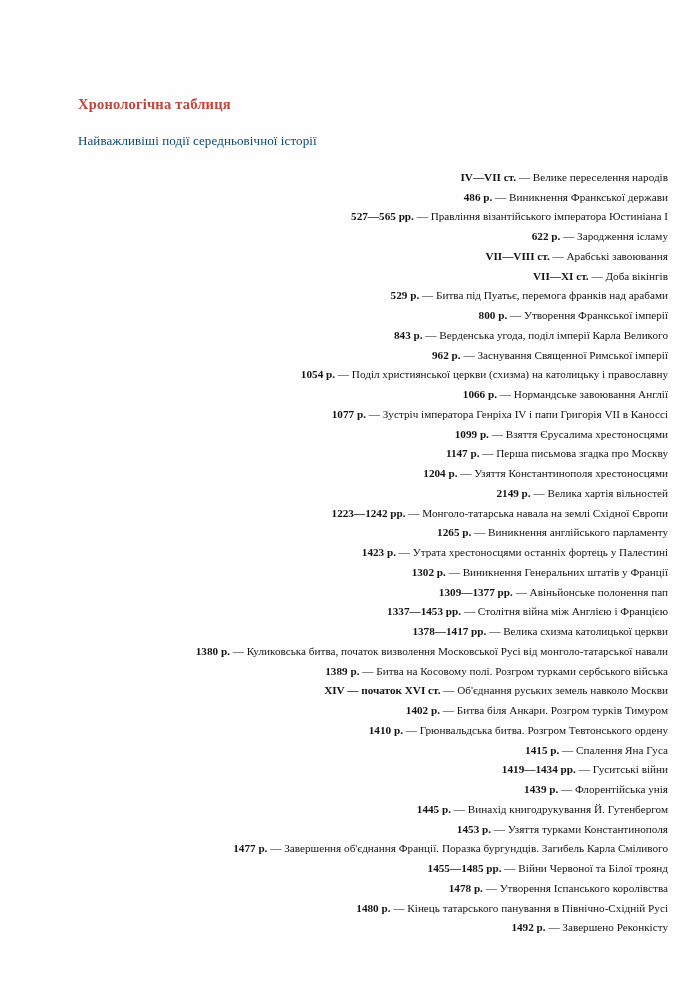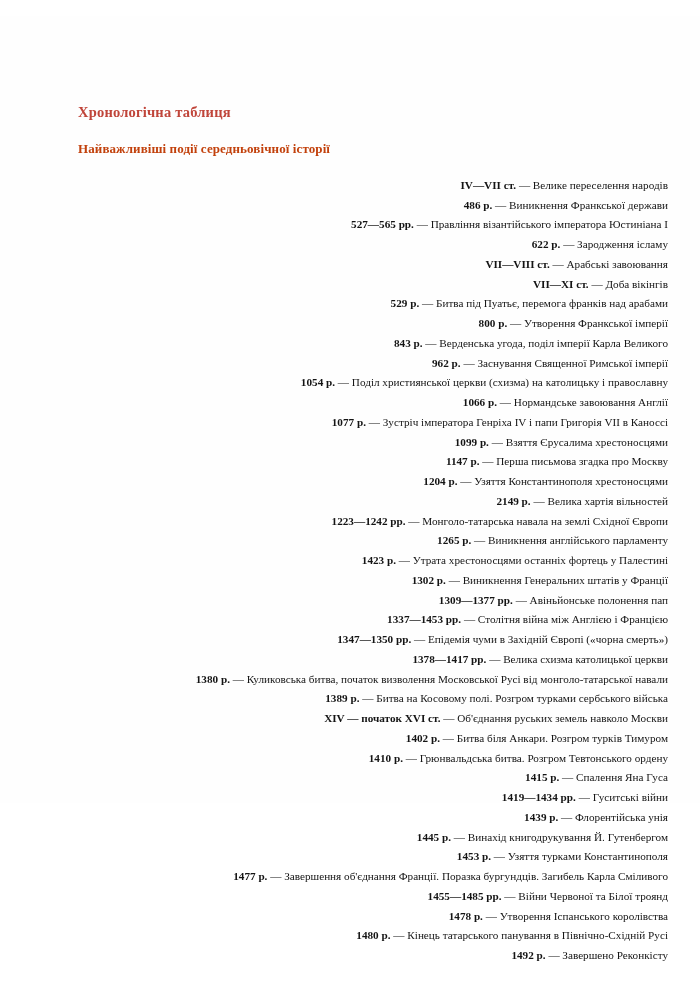--- a/index.html
+++ b/index.html
@@ -12,43 +12,43 @@
     width: 700px;
     height: 1007px;
     position: relative;
     font-family: "Liberation Serif", "DejaVu Serif", serif;
     color: #1a1a1a;
     overflow: hidden;
   }
   .page {
     position: absolute;
     left: 0;
-    top: 16px;
+    top: 8px;
     width: 700px;
     height: 787px;
     background: #fefefe;
   }
   .content {
     position: absolute;
     left: 78px;
     top: 88px;
     width: 590px;
   }
   .doc-title {
     font-size: 14.5px;
     font-weight: bold;
     color: #c0453a;
     letter-spacing: 0.2px;
     margin: 0 0 20px 0;
     line-height: 1.2;
   }
   .doc-subtitle {
     font-size: 13px;
-    font-weight: bold;
-    color: #c2410c;
+    font-weight: normal;
+    color: #0c4a6e;
     letter-spacing: 0.1px;
     margin: 0 0 23px 0;
     line-height: 1.2;
   }
   .chron-list {
     list-style: none;
     margin: 0;
     padding: 0;
     text-align: right;
   }
@@ -99,21 +99,20 @@
         <li class="chron-entry"><span class="chron-date">1099 р.</span><span class="chron-sep"> — </span><span class="chron-text">Взяття Єрусалима хрестоносцями</span></li>
         <li class="chron-entry"><span class="chron-date">1147 р.</span><span class="chron-sep"> — </span><span class="chron-text">Перша письмова згадка про Москву</span></li>
         <li class="chron-entry"><span class="chron-date">1204 р.</span><span class="chron-sep"> — </span><span class="chron-text">Узяття Константинополя хрестоносцями</span></li>
         <li class="chron-entry"><span class="chron-date">2149 р.</span><span class="chron-sep"> — </span><span class="chron-text">Велика хартія вільностей</span></li>
         <li class="chron-entry"><span class="chron-date">1223—1242 рр.</span><span class="chron-sep"> — </span><span class="chron-text">Монголо-татарська навала на землі Східної Європи</span></li>
         <li class="chron-entry"><span class="chron-date">1265 р.</span><span class="chron-sep"> — </span><span class="chron-text">Виникнення англійського парламенту</span></li>
         <li class="chron-entry"><span class="chron-date">1423 р.</span><span class="chron-sep"> — </span><span class="chron-text">Утрата хрестоносцями останніх фортець у Палестині</span></li>
         <li class="chron-entry"><span class="chron-date">1302 р.</span><span class="chron-sep"> — </span><span class="chron-text">Виникнення Генеральних штатів у Франції</span></li>
         <li class="chron-entry"><span class="chron-date">1309—1377 рр.</span><span class="chron-sep"> — </span><span class="chron-text">Авіньйонське полонення пап</span></li>
         <li class="chron-entry"><span class="chron-date">1337—1453 рр.</span><span class="chron-sep"> — </span><span class="chron-text">Столітня війна між Англією і Францією</span></li>
-        <li class="chron-entry"><span class="chron-date">1347—1350 рр.</span><span class="chron-sep"> — </span><span class="chron-text">Епідемія чуми в Західній Європі («чорна смерть»)</span></li>
         <li class="chron-entry"><span class="chron-date">1378—1417 рр.</span><span class="chron-sep"> — </span><span class="chron-text">Велика схизма католицької церкви</span></li>
         <li class="chron-entry"><span class="chron-date">1380 р.</span><span class="chron-sep"> — </span><span class="chron-text">Куликовська битва, початок визволення Московської Русі від монголо-татарської навали</span></li>
         <li class="chron-entry"><span class="chron-date">1389 р.</span><span class="chron-sep"> — </span><span class="chron-text">Битва на Косовому полі. Розгром турками сербського війська</span></li>
         <li class="chron-entry"><span class="chron-date">XIV — початок XVI ст.</span><span class="chron-sep"> — </span><span class="chron-text">Об'єднання руських земель навколо Москви</span></li>
         <li class="chron-entry"><span class="chron-date">1402 р.</span><span class="chron-sep"> — </span><span class="chron-text">Битва біля Анкари. Розгром турків Тимуром</span></li>
         <li class="chron-entry"><span class="chron-date">1410 р.</span><span class="chron-sep"> — </span><span class="chron-text">Грюнвальдська битва. Розгром Тевтонського ордену</span></li>
         <li class="chron-entry"><span class="chron-date">1415 р.</span><span class="chron-sep"> — </span><span class="chron-text">Спалення Яна Гуса</span></li>
         <li class="chron-entry"><span class="chron-date">1419—1434 рр.</span><span class="chron-sep"> — </span><span class="chron-text">Гуситські війни</span></li>
         <li class="chron-entry"><span class="chron-date">1439 р.</span><span class="chron-sep"> — </span><span class="chron-text">Флорентійська унія</span></li>
         <li class="chron-entry"><span class="chron-date">1445 р.</span><span class="chron-sep"> — </span><span class="chron-text">Винахід книгодрукування Й. Гутенбергом</span></li>

